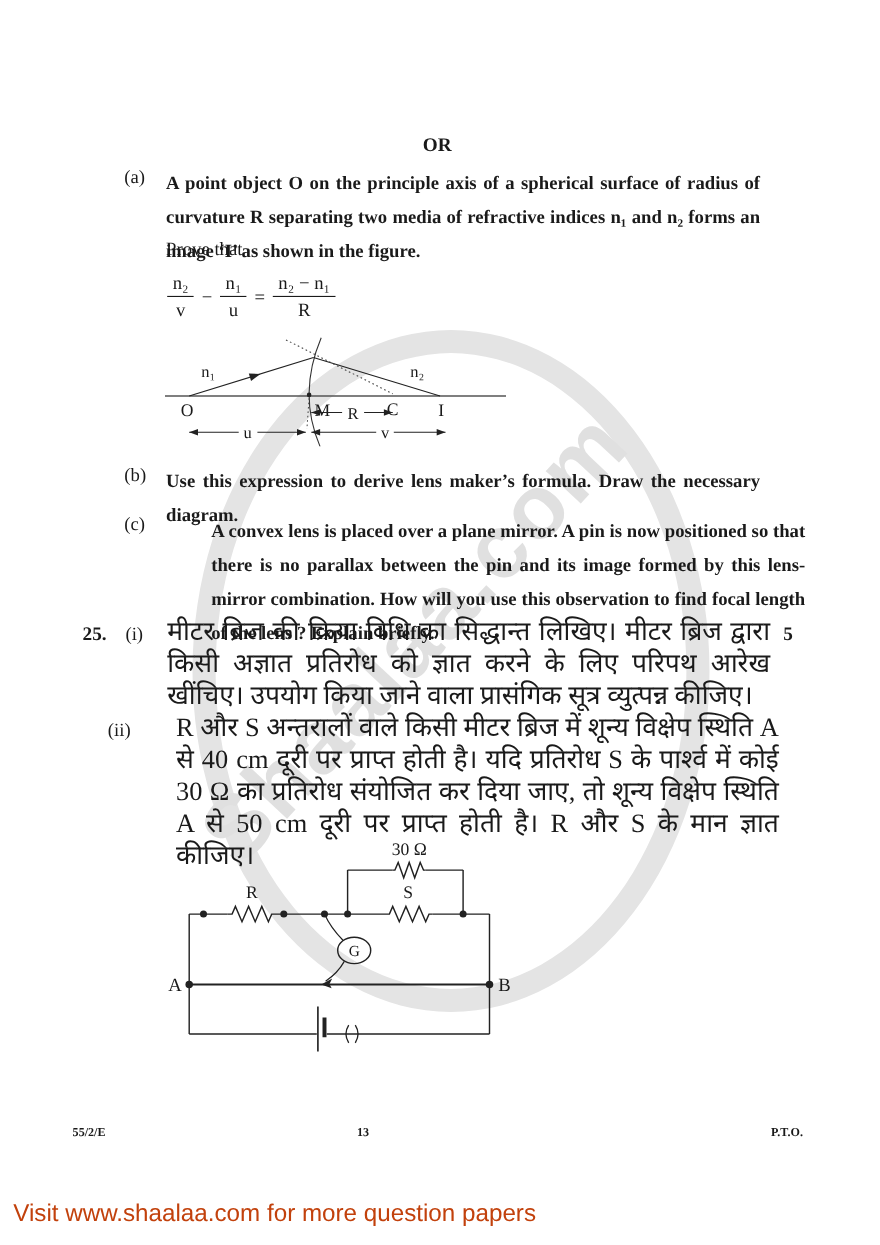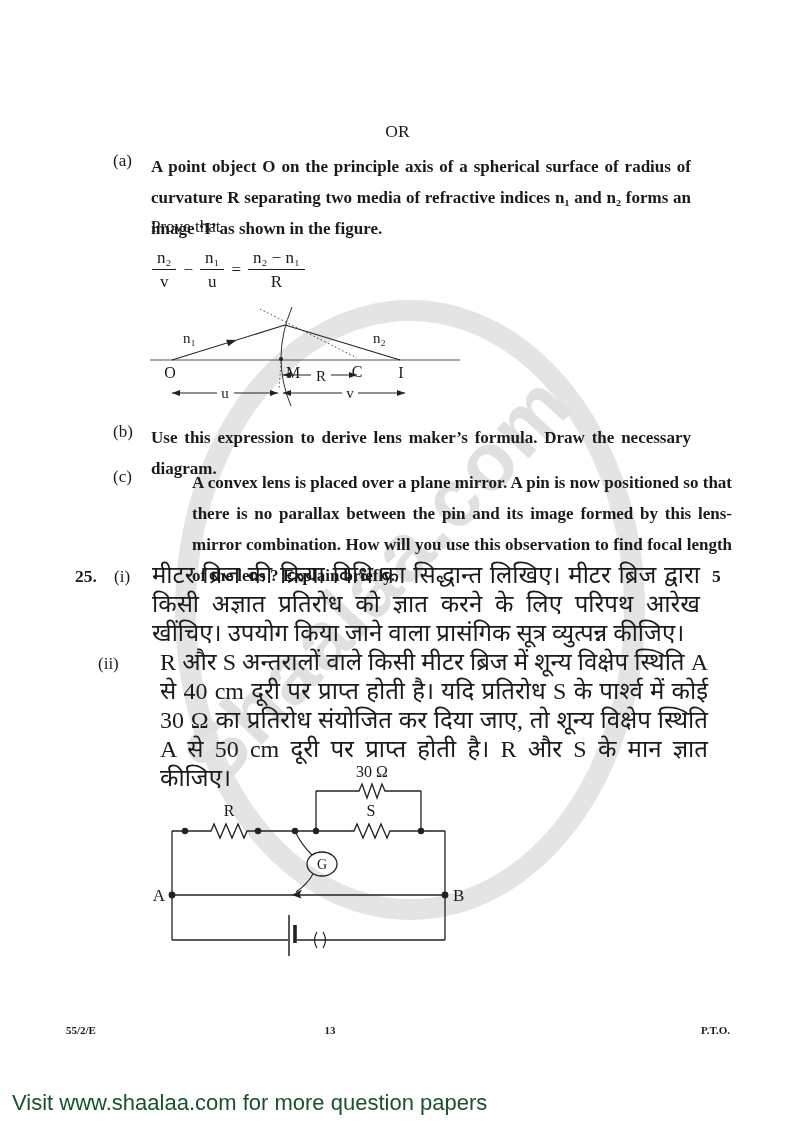--- a/index.html
+++ b/index.html
@@ -18,35 +18,35 @@
   .wm-text{
     position:absolute;left:77px;top:535px;width:600px;height:90px;
     display:flex;align-items:center;justify-content:center;
     transform:rotate(-47deg);
     font-family:"Liberation Sans","DejaVu Sans",sans-serif;
     font-weight:bold;font-size:82px;letter-spacing:2px;color:#e0e0e0;
     z-index:0;pointer-events:none;white-space:nowrap;
   }
   .content{position:relative;z-index:1;}
   
-  .or{left:150px;top:121px;width:495px;text-align:center;font-weight:normal;font-size:17.5px;}
+  .or{left:150px;top:121px;width:495px;text-align:center;font-weight:bold;font-size:17.5px;}
   .plabel{font-size:17px;}
   .para-en{font-size:17px;line-height:31px;width:540px;text-align:justify;font-weight:bold;}
   .para-hi{font-size:24px;line-height:29px;width:548px;text-align:justify;}
   .qnum{font-weight:bold;font-size:17.5px;}
   .marks{font-weight:bold;font-size:17.5px;}
   
   .formula{left:152px;top:248px;display:flex;align-items:center;font-size:17px;}
   .frac{display:inline-flex;flex-direction:column;align-items:center;}
   .frac .num{padding:0 5px 1px 5px;border-bottom:1.3px solid #1a1a1a;}
   .frac .den{padding-top:2px;}
   .fop{margin:0 7px;}
   
   .foot{top:1024px;font-weight:bold;font-size:11px;}
-  .bottom-note{left:12px;top:1090px;font-family:"Liberation Sans","DejaVu Sans",sans-serif;font-size:22px;color:#14532d;}
+  .bottom-note{left:12px;top:1090px;font-family:"Liberation Sans","DejaVu Sans",sans-serif;font-size:22px;color:#c2410c;}
   svg text{font-family:"Liberation Serif","DejaVu Serif",serif;fill:#1a1a1a;}
 </style>
 </head>
 <body>
 
 <div class="wm-ring"></div>
 <div class="wm-text">Shaalaa.com</div>
 
 <div class="content">
 

